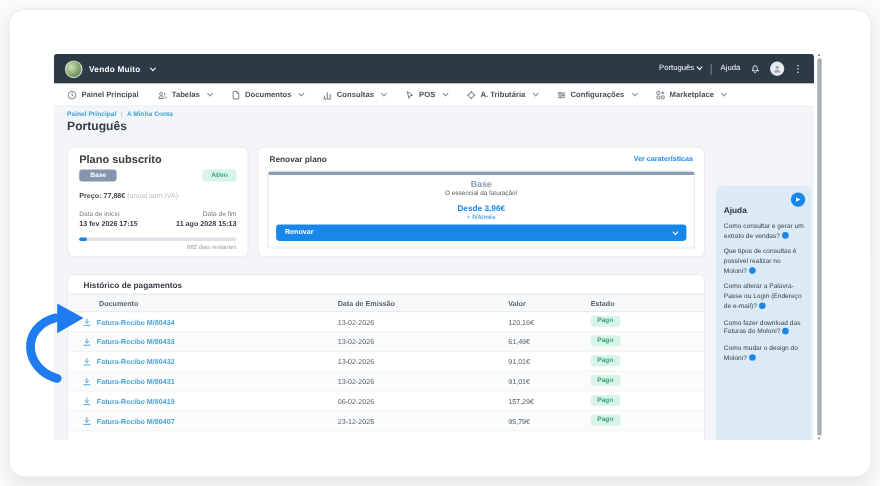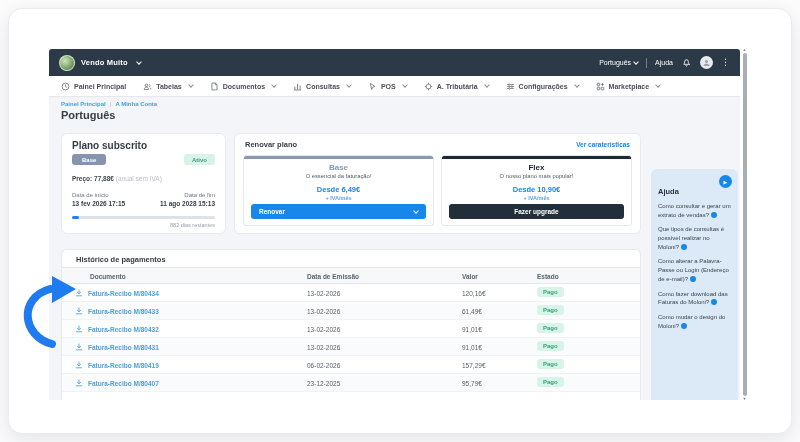--- a/index.html
+++ b/index.html
@@ -263,39 +263,28 @@
 
         <div class="card renew-card">
           <div class="rc-title">Renovar plano</div>
           <div class="rc-link">Ver caraterísticas</div>
           <div class="plans" id="plans">
 
               <div class="plan-col plan-primary-dropdown" style="--accent: #8a99b3;">
                 <div class="plan-accent"></div>
                 <div class="plan-name">Base</div>
                 <div class="plan-tag">O essencial da faturação!</div>
-                <div class="plan-price">Desde 6,49€</div>
+                <div class="plan-price">Desde 3,96€</div>
                 <div class="plan-note">+ IVA/mês</div>
                 <div class="plan-btn">
                   <span>Renovar</span>
                   <span class="chev btn-chev"></span>
                 </div>
               </div>
 
-              <div class="plan-col plan-dark plan-flex" style="--accent: #1d2834;">
-                <div class="plan-accent"></div>
-                <div class="plan-name">Flex</div>
-                <div class="plan-tag">O nosso plano mais popular!</div>
-                <div class="plan-price">Desde 10,90€</div>
-                <div class="plan-note">+ IVA/mês</div>
-                <div class="plan-btn">
-                  <span>Fazer upgrade</span>
-
-                </div>
-              </div>
 
             </div>
         </div>
 
         <div class="help-panel">
           <div class="help-play">▶</div>
           <div class="help-title">Ajuda</div>
           <div id="help-questions">
 
               <div class="help-q"><span>Como consultar e gerar um extrato de vendas?</span><span class="q-ico"></span></div>

